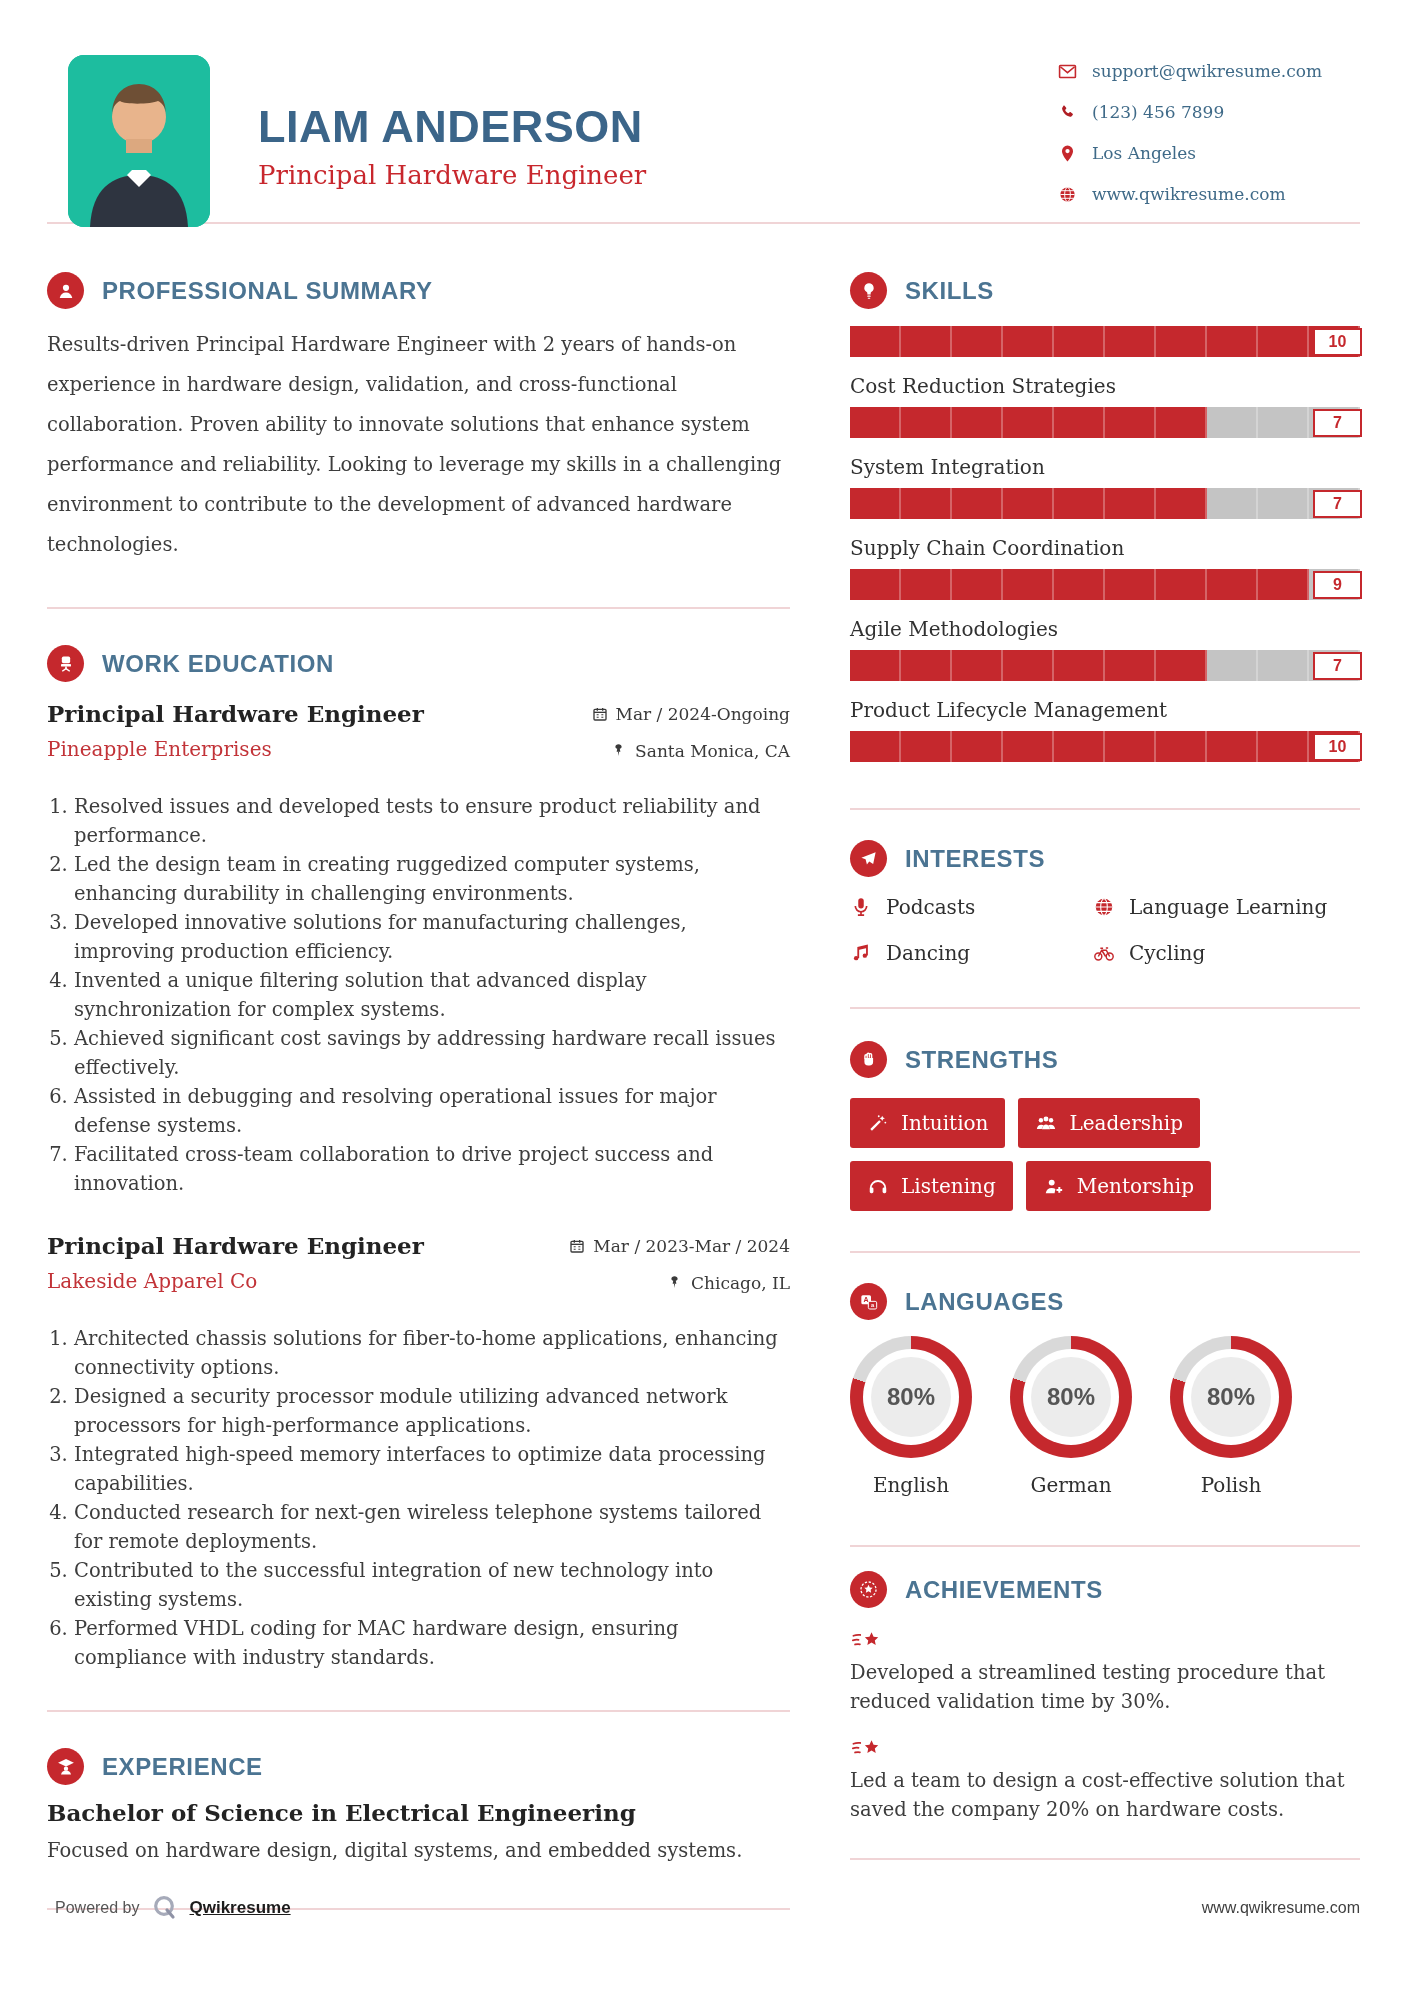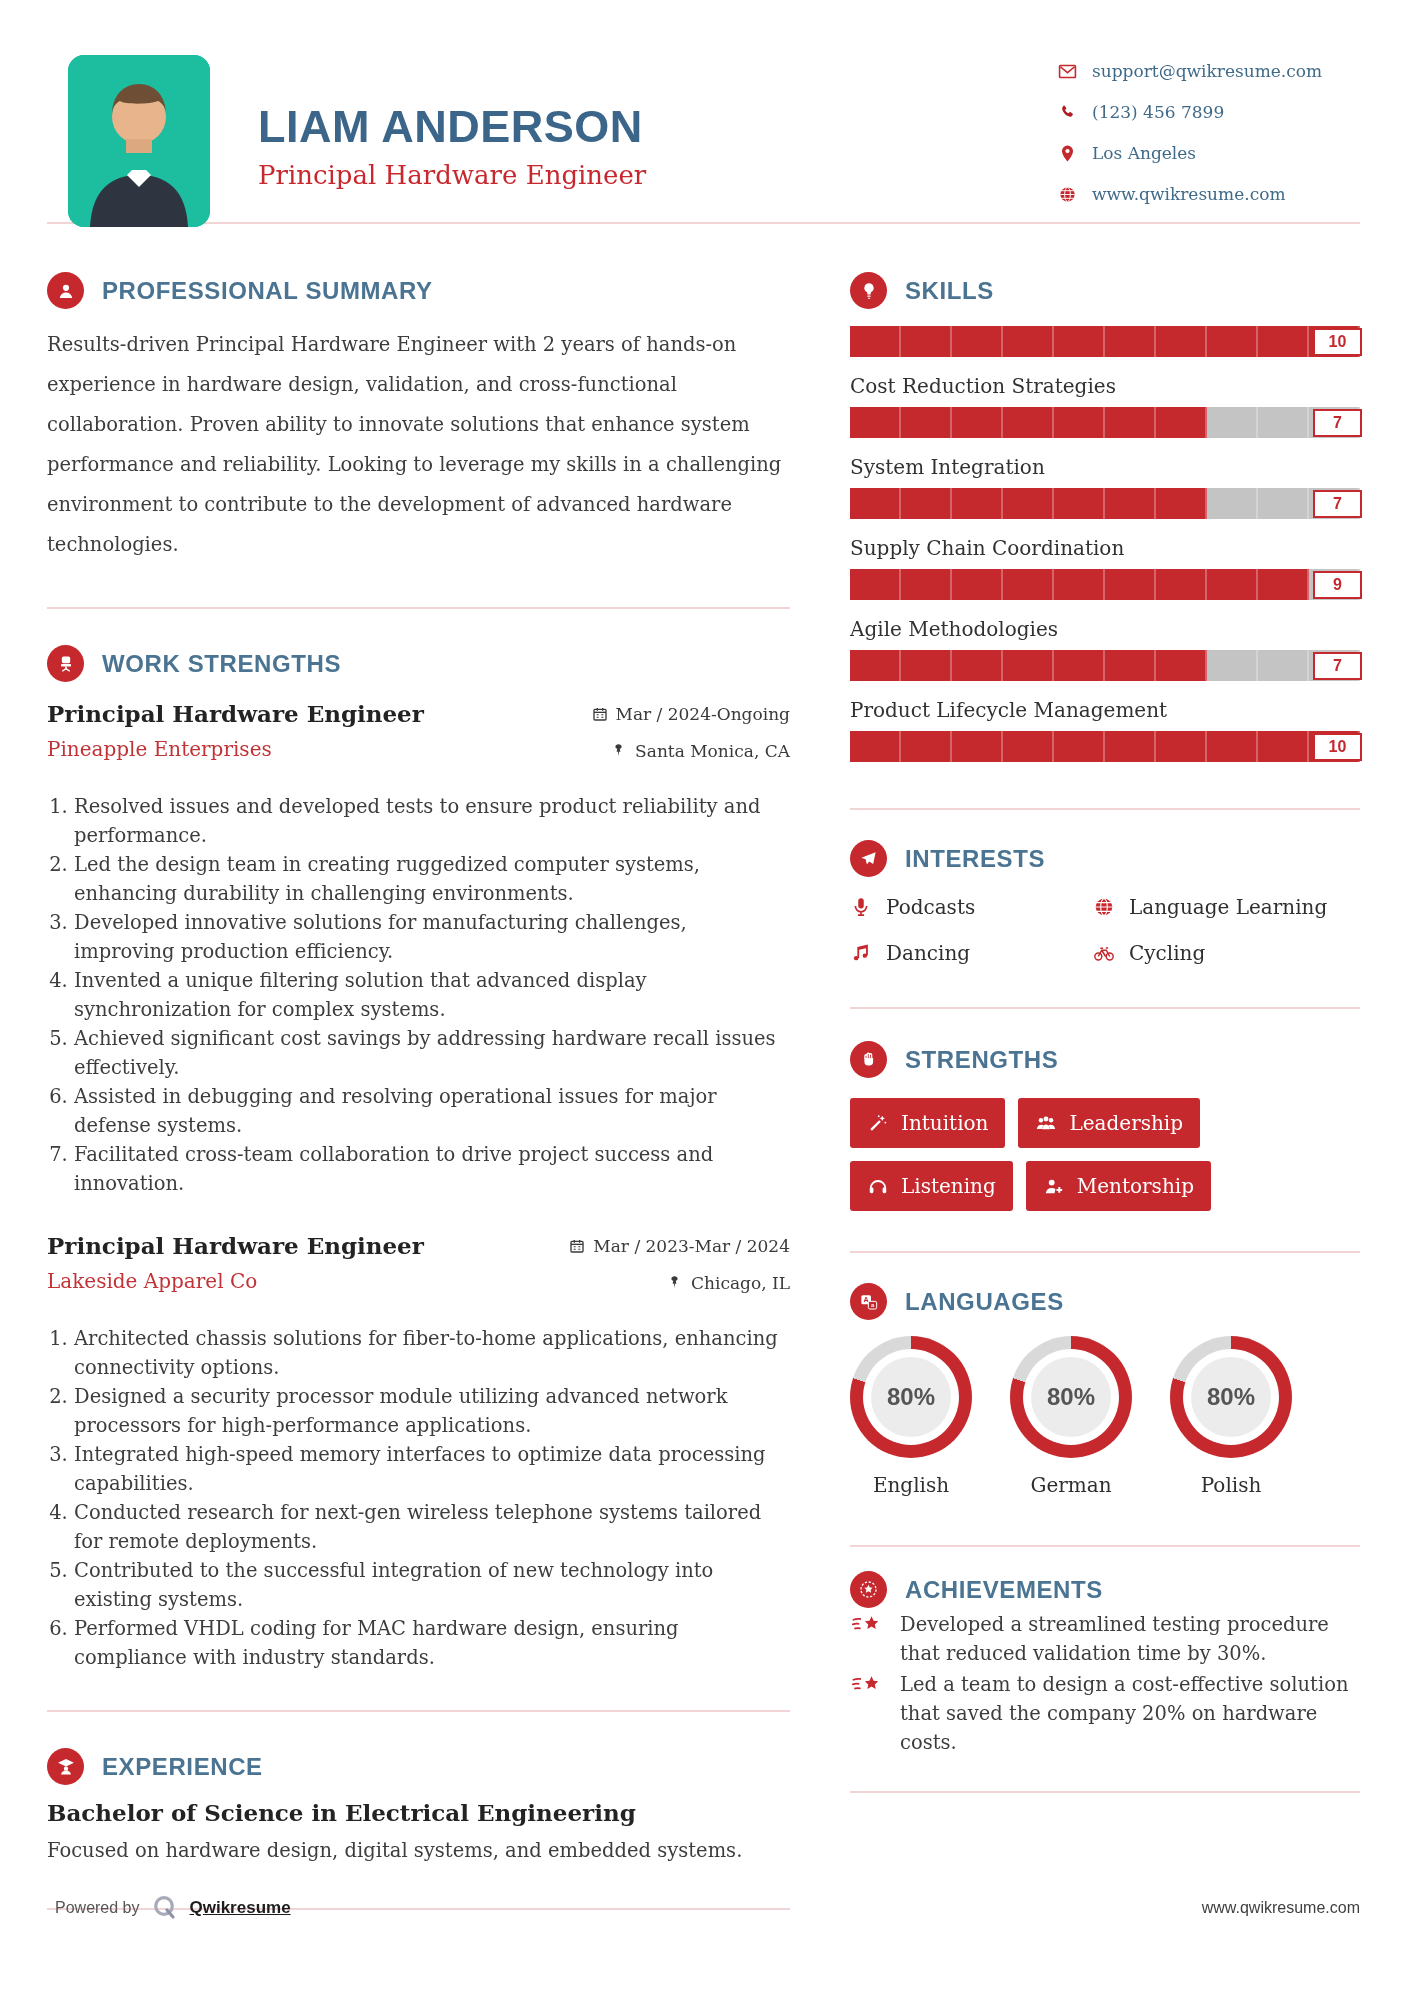--- a/index.html
+++ b/index.html
@@ -85,21 +85,21 @@
   .donut { width:122px; height:122px; border-radius:50%; background:#d9d9d9;
     display:flex; align-items:center; justify-content:center; }
   .hole { width:96px; height:96px; border-radius:50%; background:#fff;
     display:flex; align-items:center; justify-content:center; }
   .disc { width:80px; height:80px; border-radius:50%; background:#ececec;
     display:flex; align-items:center; justify-content:center;
     font-family:"Liberation Sans", sans-serif; font-weight:bold; font-size:24px; color:#555; }
   .lang-name { margin-top:15px; font-size:20px; color:#2f2f2f; }
 
   
-  .ach-item { display:flex; gap:14px; margin-top:2px; }
+  .ach-item { display:flex; gap:2px; margin-top:18px;flex-direction:column; }
   .ach-item .aicon { width:36px; height:30px; flex:0 0 auto; padding-top:2px; display:flex; }
   .ach-item p { font-size:19.5px; line-height:29px; color:#3d3d3d; }
 
   
   .footer { position:absolute; left:47px; right:47px; bottom:68px; display:flex; align-items:center; }
   .powered { display:flex; align-items:center; gap:12px; margin-left:8px; }
   .powered .plabel { font-family:"Liberation Sans", sans-serif; font-size:16px; color:#555; }
   .brand-link { font-family:"Liberation Sans", sans-serif; font-size:17px; color:#1c1c1c; text-decoration:underline; font-weight:bold; }
   .site { margin-left:auto; font-family:"Liberation Sans", sans-serif; font-size:16px; color:#3f3f3f; }
 </style>
@@ -187,21 +187,21 @@
         <section>
           <div class="sec-head" style="margin-top:36px;">
             <span class="badge-circle">
               <svg viewBox="0 0 24 24" width="20" height="20" fill="#fff">
                   <rect x="7" y="3" width="10" height="8" rx="2"></rect>
                   <rect x="6" y="12" width="12" height="3" rx="1"></rect>
                   <path d="M11 15h2v3h-2z"></path>
                   <path d="M12 17.5l-4.5 3.2M12 17.5l4.5 3.2" stroke="#fff" stroke-width="1.8" fill="none"></path>
                 </svg>
             </span>
-            <h2>WORK STRENGTHS</h2>
+            <h2>WORK EDUCATION</h2>
           </div>
 
           <article class="job">
             <div class="job-head">
               <div>
                 <div class="job-title">Principal Hardware Engineer</div>
                 <div class="company">Pineapple Enterprises</div>
               </div>
               <div class="meta">
                 <div class="meta-row">

